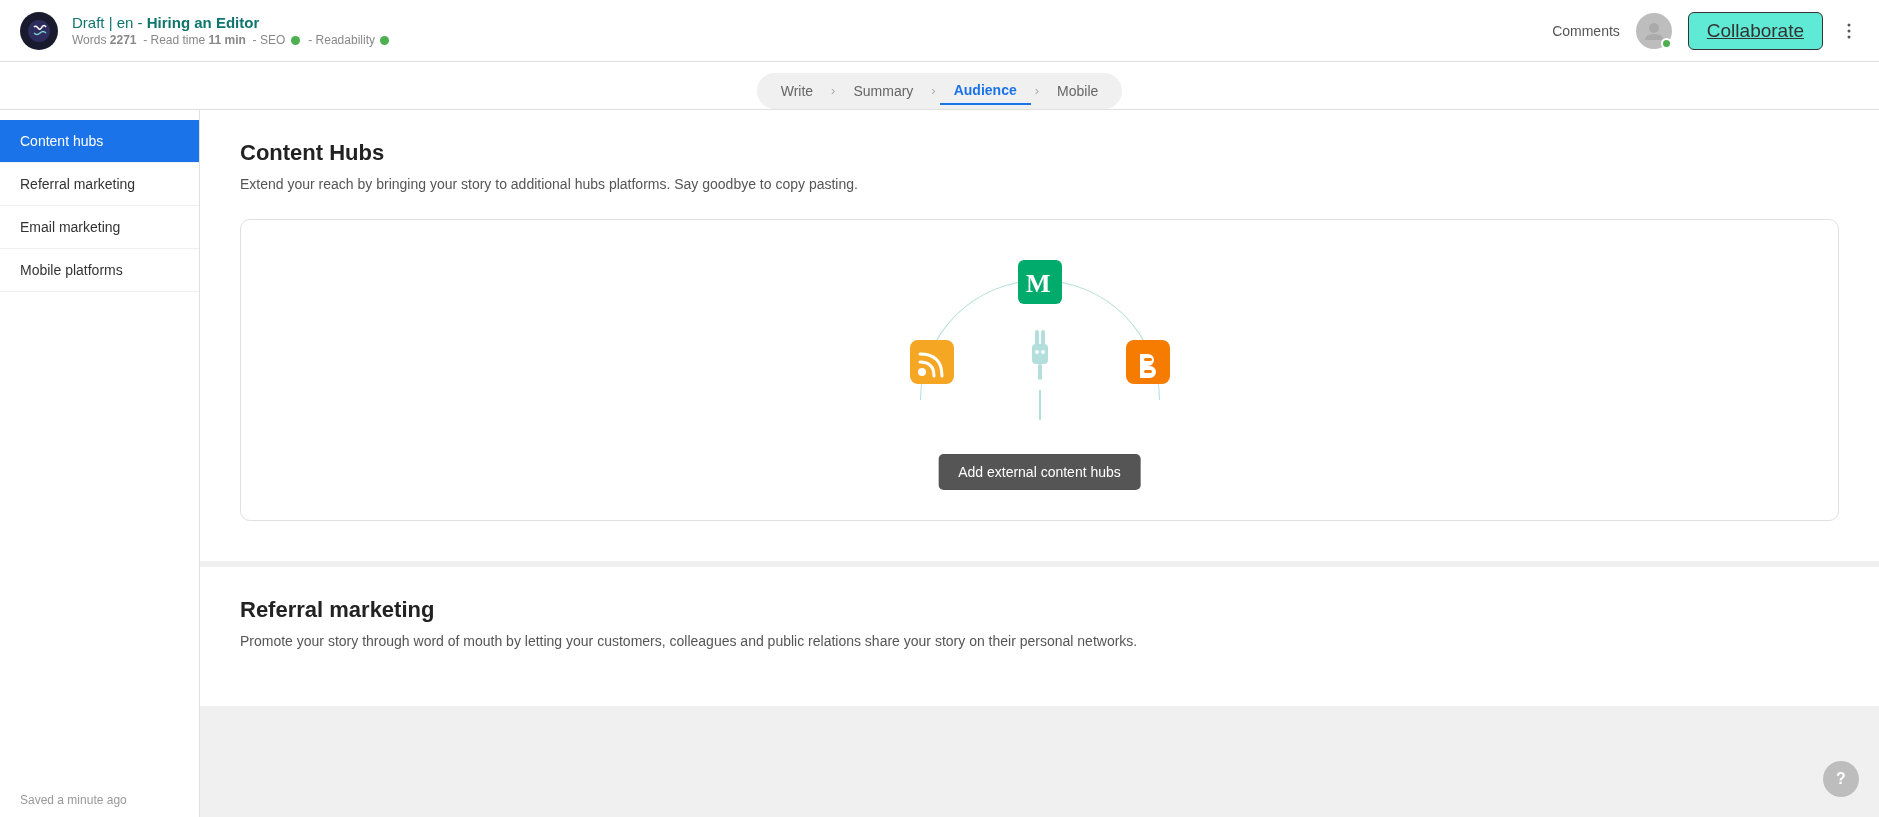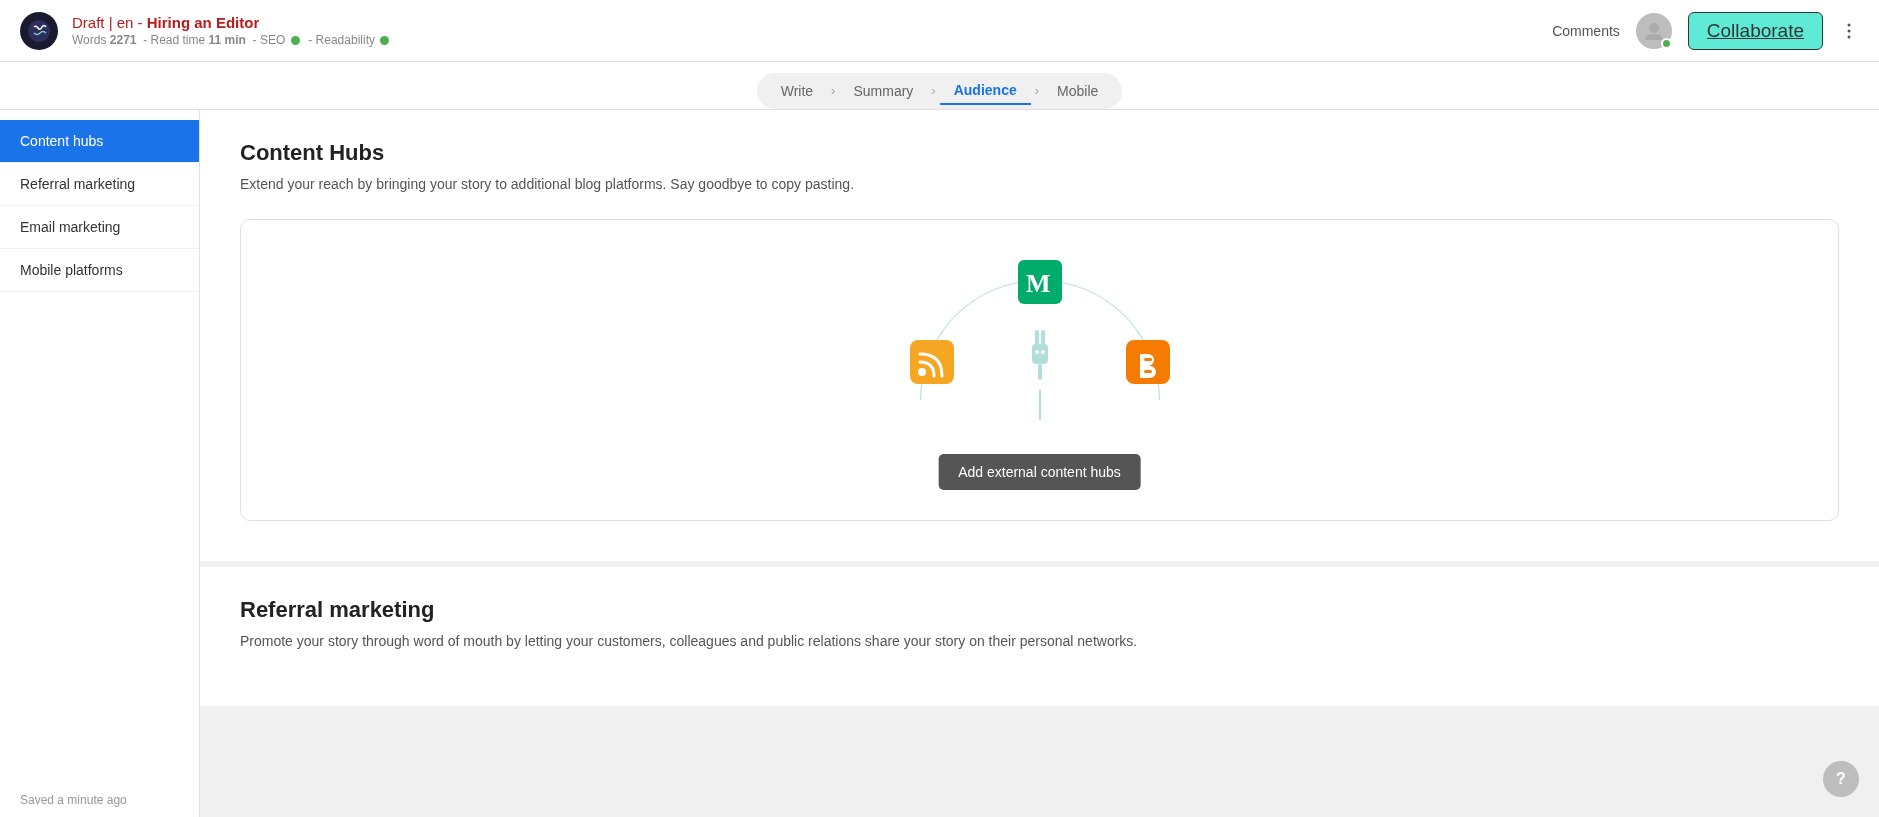--- a/index.html
+++ b/index.html
@@ -21,21 +21,21 @@
       width: 38px;
       height: 38px;
       border-radius: 50%;
       background: #1a1a2e;
       display: flex; align-items: center; justify-content: center;
       margin-right: 14px;
       flex-shrink: 0;
     }
     .header-logo svg { width: 24px; height: 24px; }
     .header-meta { flex: 1; }
-    .header-title { font-size: 15px; color: #b91c1c; }
+    .header-title { font-size: 15px; color: #0f766e; }
     .header-title strong { font-weight: 700; }
     .header-subtitle { font-size: 12px; color: #888; margin-top: 2px; }
     .header-subtitle .seo-dot { display: inline-block; width: 9px; height: 9px; border-radius: 50%; background: #4caf50; margin: 0 2px; vertical-align: middle; }
     .header-subtitle .read-dot { display: inline-block; width: 9px; height: 9px; border-radius: 50%; background: #4caf50; margin: 0 2px; vertical-align: middle; }
     .header-right { display: flex; align-items: center; gap: 16px; }
     .comments-btn { background: none; border: none; font-size: 14px; color: #555; cursor: pointer; }
     .avatar-wrap { position: relative; }
     .avatar { width: 36px; height: 36px; border-radius: 50%; background: #bdbdbd; display: flex; align-items: center; justify-content: center; }
     .avatar-badge { position: absolute; bottom: 0; right: 0; width: 11px; height: 11px; border-radius: 50%; background: #4caf50; border: 2px solid #fff; }
     .collaborate-btn { border: 1.5px solid #333; background: #5eead4; border-radius: 6px; padding: 7px 18px; font-size: 19px; font-weight: 500; cursor: pointer; color: #333; text-decoration: underline; }
@@ -313,21 +313,21 @@
     <div class="sidebar-item active">Content hubs</div>
     <div class="sidebar-item">Referral marketing</div>
     <div class="sidebar-item">Email marketing</div>
     <div class="sidebar-item">Mobile platforms</div>
   </nav>
 
   <div class="content-area">
 
     <div class="content-section">
       <div class="section-title">Content Hubs</div>
-      <div class="section-desc">Extend your reach by bringing your story to additional blog platforms. Say goodbye to copy pasting.</div>
+      <div class="section-desc">Extend your reach by bringing your story to additional hubs platforms. Say goodbye to copy pasting.</div>
 
       <div class="content-hub-visual">
         <div class="hub-icons-row">
 
           <div class="hub-arc"></div>
 
           <div class="hub-medium-icon">
             <svg viewBox="0 0 44 44" width="44" height="44">
               <rect width="44" height="44" rx="6" fill="#00ab6c"></rect>
               <text x="8" y="32" font-size="26" font-weight="900" fill="white" font-family="serif">M</text>

